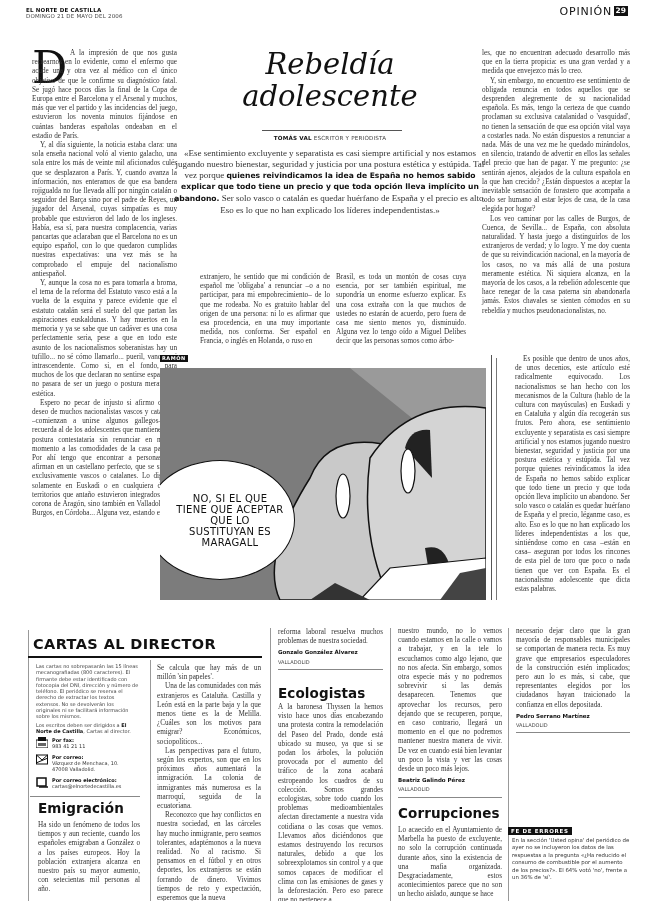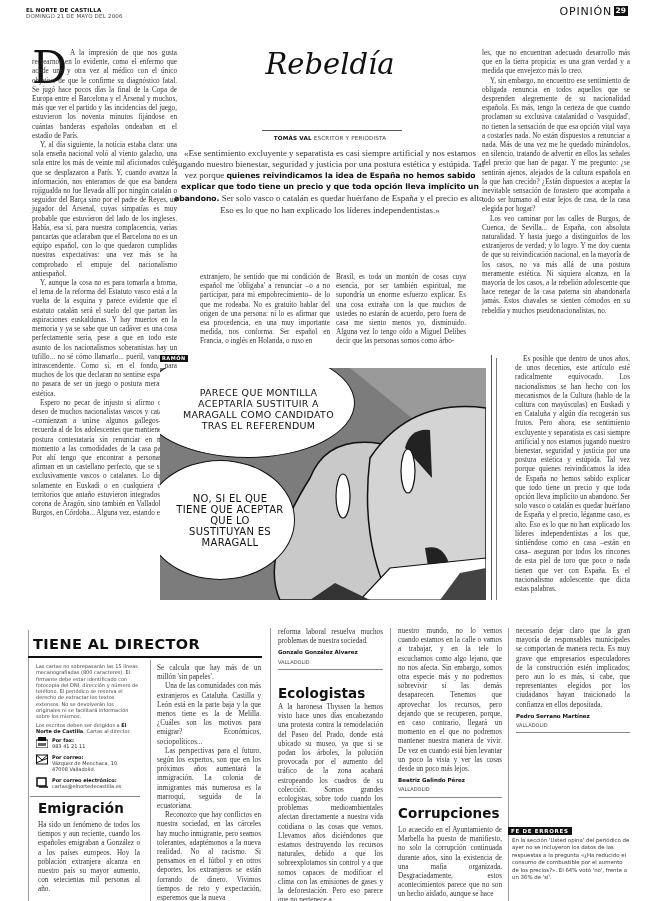--- a/index.html
+++ b/index.html
@@ -55,20 +55,21 @@
 </head>
 <body>
 
 <div class="abs paper-name">EL NORTE DE CASTILLA</div>
 <div class="abs paper-date">DOMINGO 21 DE MAYO DEL 2006</div>
 <div class="abs section-label">OPINIÓN</div>
 <div class="abs page-num">29</div>
 
 <div class="abs headline">
   <div>Rebeldía</div>
+  <div>adolescente</div>
 </div>
 <div class="abs byline-rule"></div>
 <div class="abs byline">
   <b>TOMÁS VAL</b>
   <span>ESCRITOR Y PERIODISTA</span>
 </div>
 
 <div class="abs pullquote">
   <span>«Ese sentimiento excluyente y separatista es casi siempre artificial y nos estamos jugando nuestro bienestar, seguridad y justicia por una postura estética y estúpida. Tal vez porque </span><b>quienes reivindicamos la idea de España no hemos sabido explicar que todo tiene un precio y que toda opción lleva implícito un abandono.</b><span> Ser solo vasco o catalán es quedar huérfano de España y el precio es alto. Eso es lo que no han explicado los líderes independentistas.»</span>
 </div>
@@ -109,26 +110,25 @@
 
     <path d="M210 90 Q250 30 326 40 L326 232 L230 232 Q200 170 210 90 Z" fill="#d4d4d4" stroke="#111" stroke-width="1.5"></path>
     <path d="M245 80 Q250 60 270 62 L272 110 Z" fill="#222"></path>
     <ellipse cx="183" cy="128" rx="7" ry="22" fill="#fff" stroke="#111" stroke-width="1.2"></ellipse>
     <ellipse cx="248" cy="103" rx="7" ry="22" fill="#fff" stroke="#111" stroke-width="1.2"></ellipse>
     <path d="M265 180 Q285 175 290 200 L270 210 Z" fill="#222"></path>
     <path d="M200 232 L230 200 L326 190 L326 232 Z" fill="#fff" stroke="#111" stroke-width="1.2"></path>
     <path d="M150 232 L175 215 L210 232 Z" fill="#333"></path>
     <path d="M280 232 L300 205 L326 200 L326 232 Z" fill="#444"></path>
   </svg>
-  <div class="bubble" style="left:-20px; top:-20px; width:215px; height:110px; padding:18px 14px 6px 36px; border-radius:50%;">PARECE QUE MONTILLA ACEPTARÍA SUSTITUIR A MARAGALL COMO CANDIDATO TRAS EL REFERENDUM</div>
   <div class="bubble" style="left:-15px; top:92px; width:150px; height:120px; padding:6px 10px 6px 30px; font-size:10px;">NO, SI EL QUE TIENE QUE ACEPTAR QUE LO SUSTITUYAN ES MARAGALL</div>
 </div>
 
 <div class="vrule" style="left:28px; top:630px; height:271px; background:#999;"></div>
-<div class="abs cartas-title">TIENE AL DIRECTOR</div>
+<div class="abs cartas-title">CARTAS AL DIRECTOR</div>
 <div class="abs cartas-rule"></div>
 <div class="abs cartas-rule2"></div>
 <div class="abs cartas-info">
   <div style="margin-bottom:2px;">Las cartas no sobrepasarán las 15 líneas mecanografiadas (800 caracteres). El firmante debe estar identificado con fotocopia del DNI, dirección y número de teléfono. El periódico se reserva el derecho de extractar los textos extensos. No se devolverán los originales ni se facilitará información sobre los mismos.</div>
   <div>
     <span>Los escritos deben ser dirigidos a </span><b style="color:#111;">El Norte de Castilla</b><span>, Cartas al director.</span>
   </div>
 </div>
 
 <div class="contact" style="top:737px;">
@@ -184,21 +184,21 @@
 </div>
 <div class="vrule" style="left:390px; top:628px; height:273px; background:#999;"></div>
 <div class="abs serif-text" style="left:398px; top:627px; width:104px;">
   <p class="noindent">nuestro mundo, no lo vemos cuando estamos en la calle o vamos a trabajar, y en la tele lo escuchamos como algo lejano, que no nos afecta. Sin embargo, somos otra especie más y no podremos sobrevivir si las demás desaparecen. Tenemos que aprovechar los recursos, pero dejando que se recuperen, porque, en caso contrario, llegará un momento en el que no podremos mantener nuestra manera de vivir. De vez en cuando está bien levantar un poco la vista y ver las cosas desde un poco más lejos.</p>
   <div class="sig-name" style="margin-top:2px;">Beatriz Galindo Pérez</div>
   <div class="sig-city">VALLADOLID</div>
 </div>
 
 <div class="abs sub-h" style="left:398px; top:805px;">Corrupciones</div>
 <div class="abs serif-text" style="left:398px; top:826px; width:104px;">
-  <p class="noindent">Lo acaecido en el Ayuntamiento de Marbella ha puesto de manifiesto, no solo la corrupción continuada durante años, sino la existencia de una mafia organizada. Desgraciadamente, estos acontecimientos parece que no son un hecho aislado, aunque se hace</p>
+  <p class="noindent">Lo acaecido en el Ayuntamiento de Marbella ha puesto de excluyente, no solo la corrupción continuada durante años, sino la existencia de una mafia organizada. Desgraciadamente, estos acontecimientos parece que no son un hecho aislado, aunque se hace</p>
 </div>
 <div class="vrule" style="left:508px; top:628px; height:273px; background:#999;"></div>
 <div class="abs serif-text" style="left:516px; top:627px; width:114px;">
   <p class="noindent">necesario dejar claro que la gran mayoría de responsables municipales se comportan de manera recta. Es muy grave que empresarios especuladores de la construcción estén implicados; pero aun lo es más, si cabe, que representantes elegidos por los ciudadanos hayan traicionado la confianza en ellos depositada.</p>
   <div class="sig-name" style="margin-top:2px;">Pedro Serrano Martínez</div>
   <div class="sig-city">VALLADOLID</div>
 </div>
 
 <div class="abs fe-tag">FE DE ERRORES</div>
 <div class="abs fe-text">En la sección 'Usted opina' del periódico de ayer no se incluyeron los datos de las respuestas a la pregunta «¿Ha reducido el consumo de combustible por el aumento de los precios?». El 64% votó 'no', frente a un 36% de 'sí'.</div>

